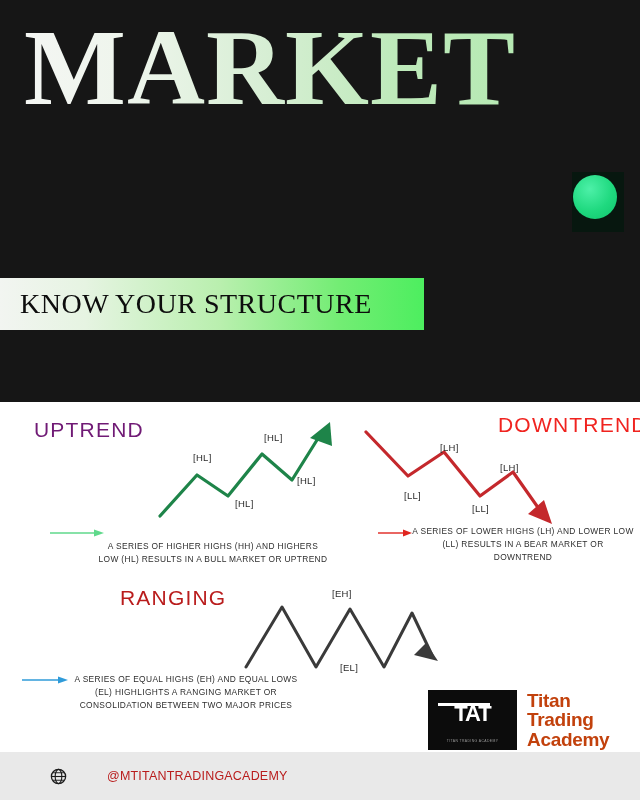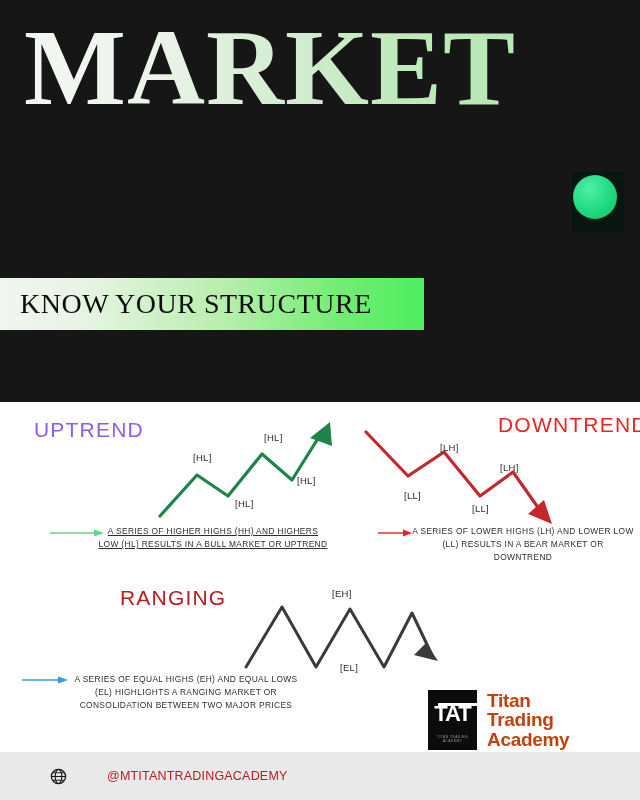--- a/index.html
+++ b/index.html
@@ -74,21 +74,21 @@
   }
 
   .sec-head {
     position:absolute;
     font-family:"Liberation Sans", sans-serif;
     font-size:21px;
     letter-spacing:1.2px;
     font-weight:400;
     white-space:nowrap;
   }
-  .sec-head.up    { left:34px;  top:418px; color:#8b5cf6; }
+  .sec-head.up    { left:34px;  top:418px; color:#701a75; }
   .sec-head.down  { left:498px; top:413px; color:#f0231f; }
   .sec-head.range { left:120px; top:586px; color:#b91c1c; }
 
   .chart { position:absolute; }
 
   .lbl {
     position:absolute;
     font-family:"Liberation Sans", sans-serif;
     font-size:9.5px;
     color:#2b2b2b;
@@ -107,21 +107,21 @@
   }
 
   .arrow-line { position:absolute; }
 
   
   .logo-wrap {
     position:absolute; left:428px; top:690px;
     display:flex; align-items:center; gap:10px;
   }
   .logo-mark {
-    width:49px; height:60px; background:#0c0c0c;
+    width:89px; height:60px; background:#0c0c0c;
     position:relative;
   }
   .logo-tat {
     position:absolute; left:0; right:0; top:11px;
     text-align:center;
     color:#ffffff;
     font-family:"Liberation Sans", sans-serif;
     font-weight:700;
     font-size:22px;
     letter-spacing:-1px;
@@ -194,21 +194,21 @@
 </svg>
 <div class="lbl" style="left:193px; top:452px;">[HL]</div>
 <div class="lbl" style="left:235px; top:498px;">[HL]</div>
 <div class="lbl" style="left:264px; top:432px;">[HL]</div>
 <div class="lbl" style="left:297px; top:475px;">[HL]</div>
 
 <svg class="arrow-line" style="left:50px; top:527px;" width="56" height="12" viewBox="0 0 56 12">
   <line x1="0" y1="6" x2="46" y2="6" stroke="#5fd98b" stroke-width="1.4"></line>
   <polygon points="54,6 44,2.4 44,9.6" fill="#5fd98b"></polygon>
 </svg>
-<div class="desc" style="left:98px; top:525px; width:230px;text-decoration:underline;">A SERIES OF HIGHER HIGHS (HH) AND HIGHERS LOW (HL) RESULTS IN A BULL MARKET OR UPTREND</div>
+<div class="desc" style="left:98px; top:540px; width:230px;">A SERIES OF HIGHER HIGHS (HH) AND HIGHERS LOW (HL) RESULTS IN A BULL MARKET OR UPTREND</div>
 
 <svg class="chart" style="left:358px; top:424px;" width="200" height="105" viewBox="0 0 200 105">
   <polyline points="8,8 50,52 86,28 122,72 155,48 186,92" fill="none" stroke="#c4282c" stroke-width="3.2" stroke-linejoin="round" stroke-linecap="round"></polyline>
   <polygon points="194,100 170,90 186,76" fill="#c4282c"></polygon>
 </svg>
 <div class="lbl" style="left:404px; top:490px;">[LL]</div>
 <div class="lbl" style="left:440px; top:442px;">[LH]</div>
 <div class="lbl" style="left:472px; top:503px;">[LL]</div>
 <div class="lbl" style="left:500px; top:462px;">[LH]</div>
 

